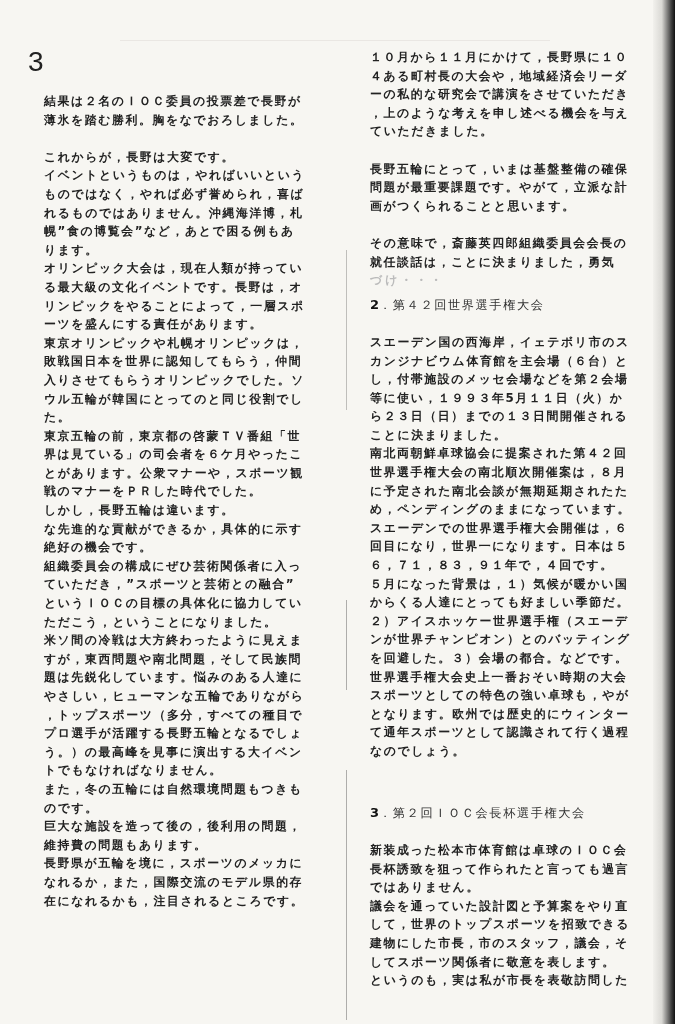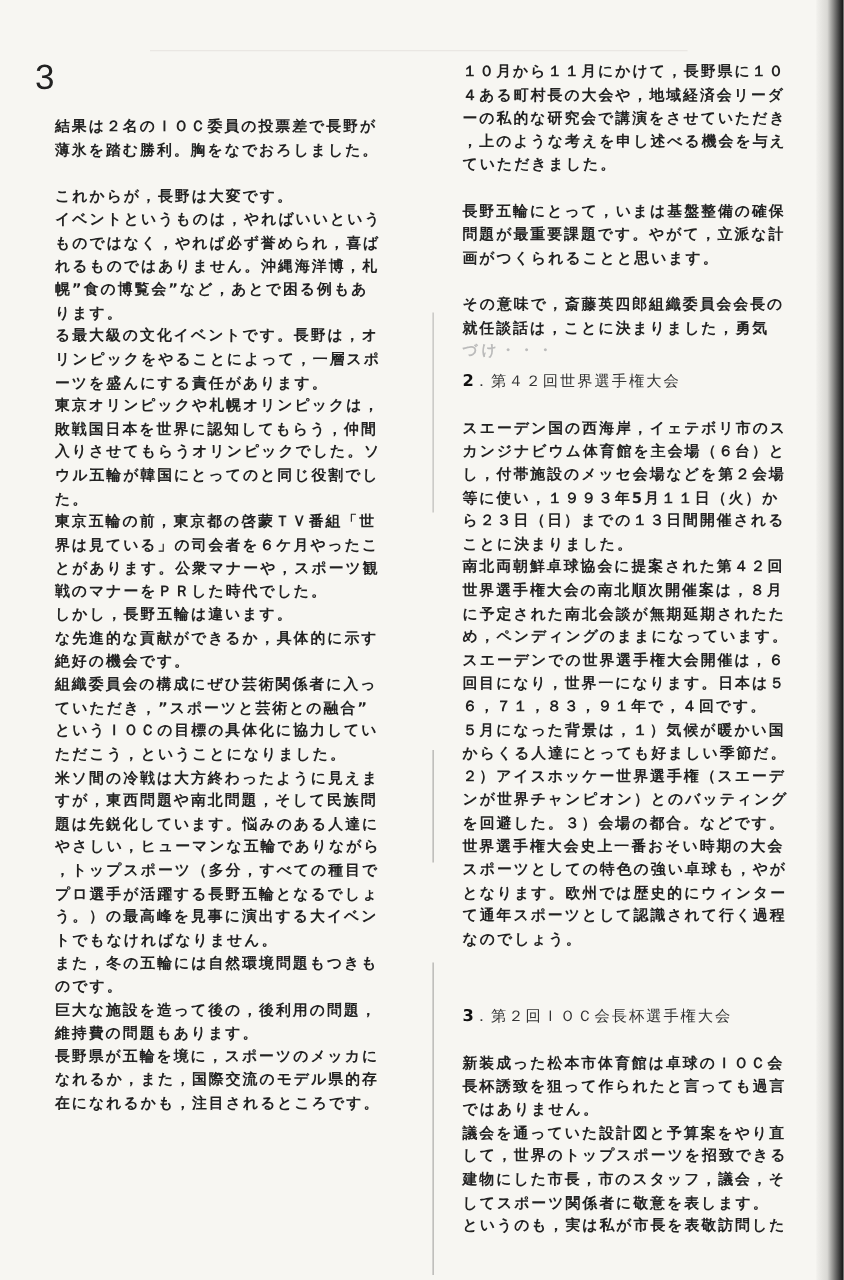--- a/index.html
+++ b/index.html
@@ -65,20 +65,21 @@
     <div class="line">薄氷を踏む勝利。胸をなでおろしました。</div>
   </div>
   <div class="gap"></div>
   <div>
     <div class="line">これからが，長野は大変です。</div>
     <div class="line">イベントというものは，やればいいという</div>
     <div class="line">ものではなく，やれば必ず誉められ，喜ば</div>
     <div class="line">れるものではありません。沖縄海洋博，札</div>
     <div class="line">幌”食の博覧会”など，あとで困る例もあ</div>
     <div class="line">ります。</div>
+    <div class="line">オリンピック大会は，現在人類が持ってい</div>
     <div class="line">る最大級の文化イベントです。長野は，オ</div>
     <div class="line">リンピックをやることによって，一層スポ</div>
     <div class="line">ーツを盛んにする責任があります。</div>
     <div class="line">東京オリンピックや札幌オリンピックは，</div>
     <div class="line">敗戦国日本を世界に認知してもらう，仲間</div>
     <div class="line">入りさせてもらうオリンピックでした。ソ</div>
     <div class="line">ウル五輪が韓国にとってのと同じ役割でし</div>
     <div class="line">た。</div>
     <div class="line">東京五輪の前，東京都の啓蒙ＴＶ番組「世</div>
     <div class="line">界は見ている」の司会者を６ケ月やったこ</div>

